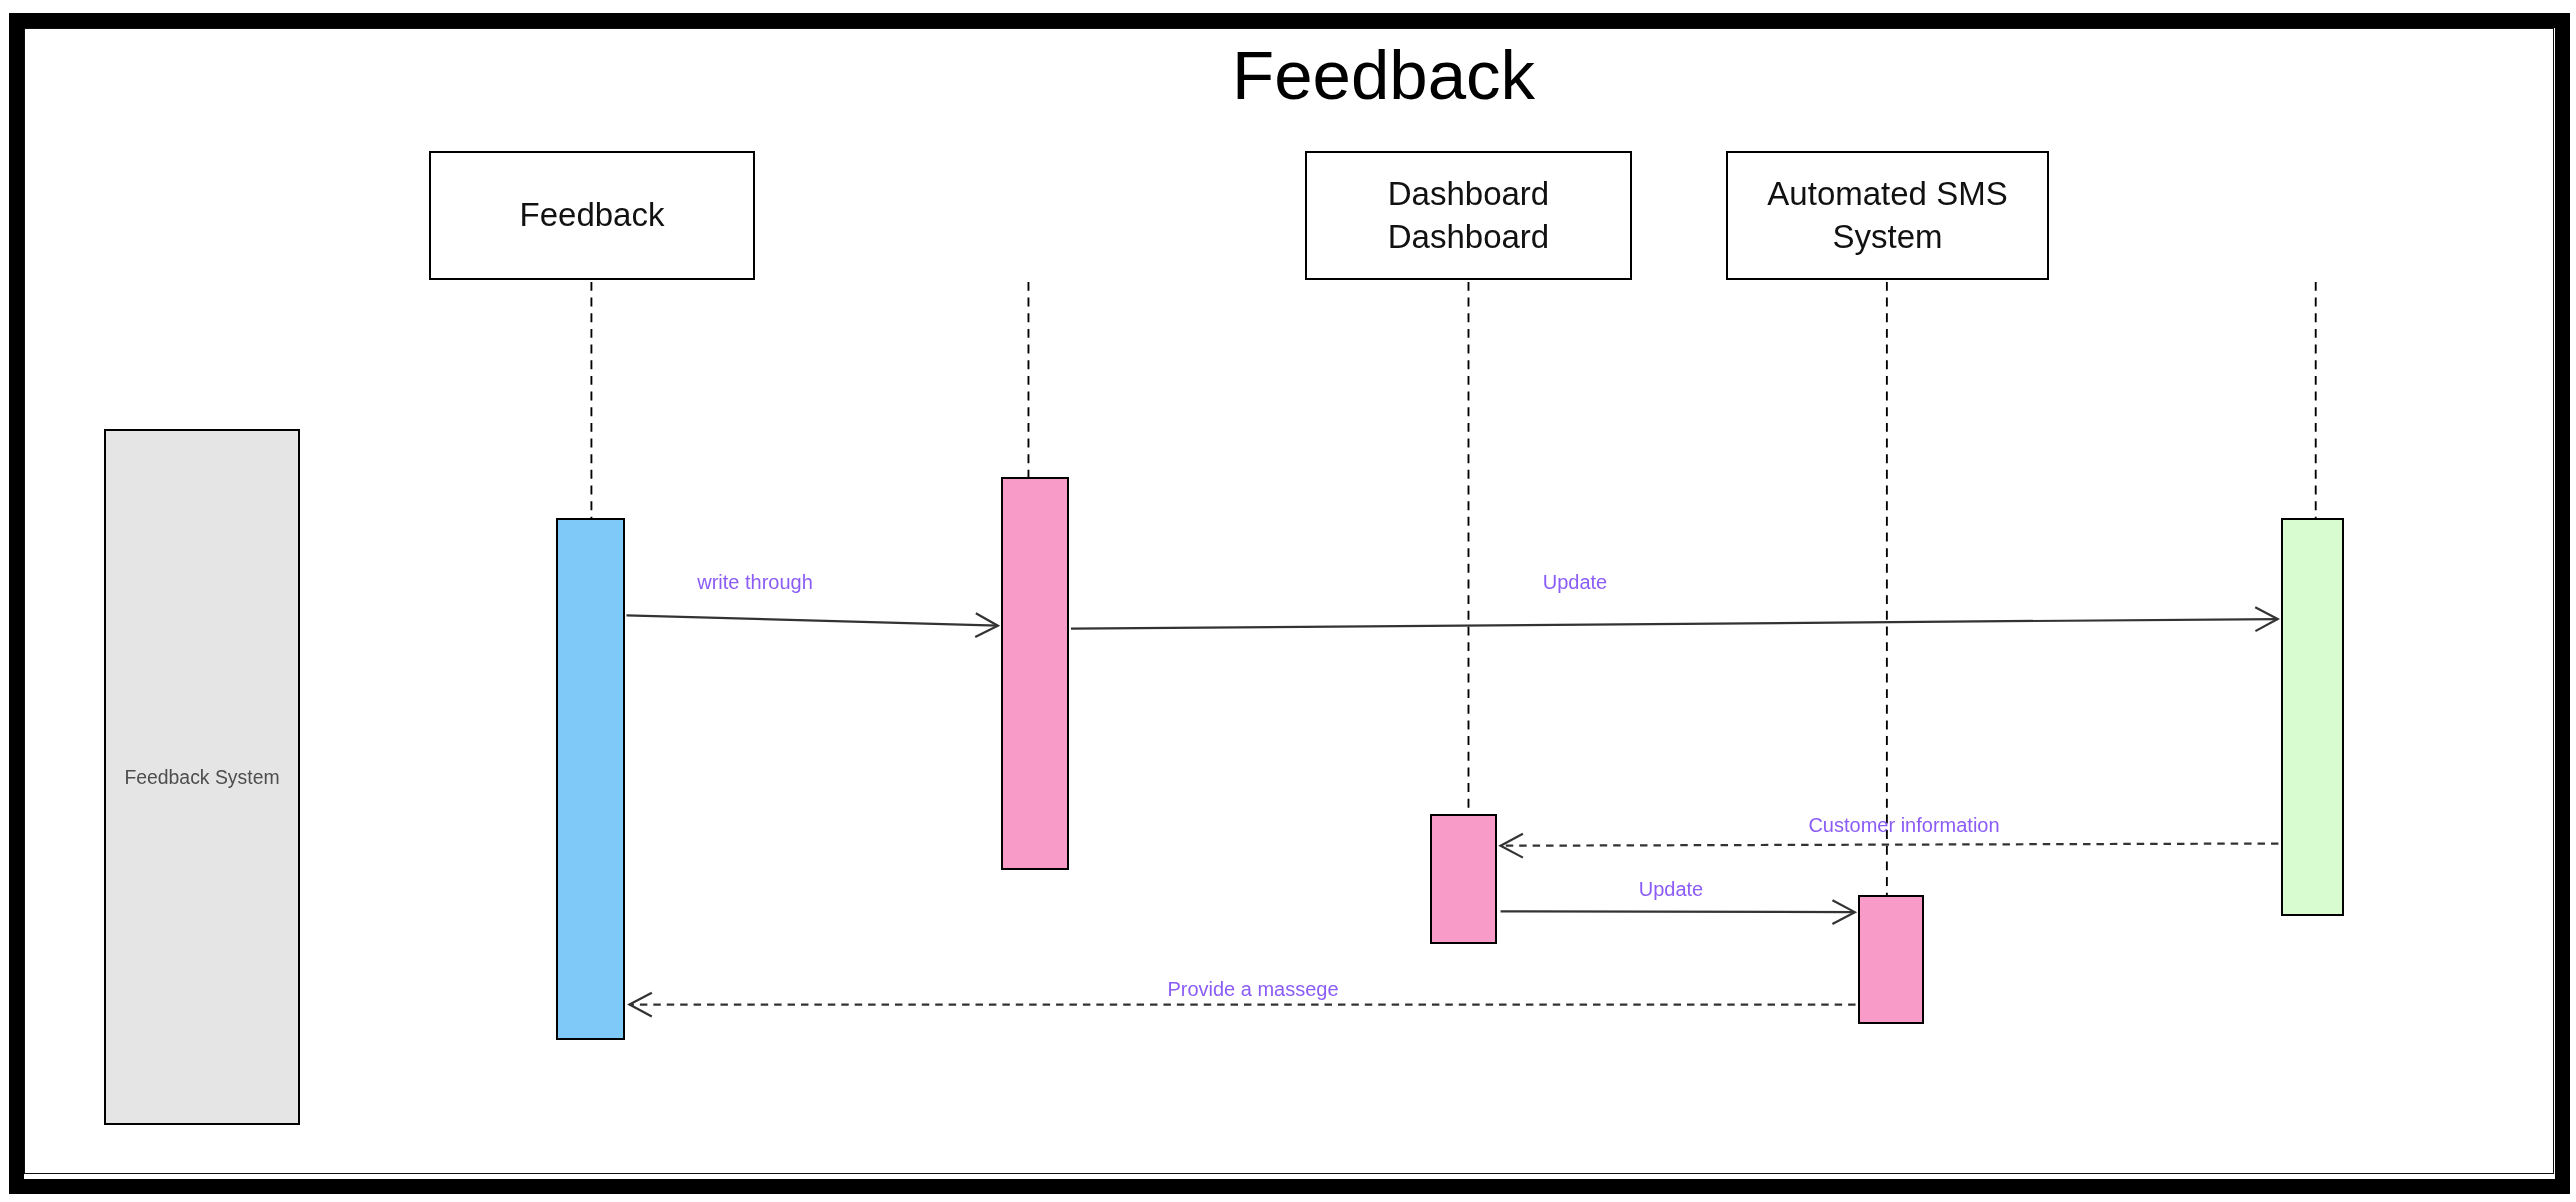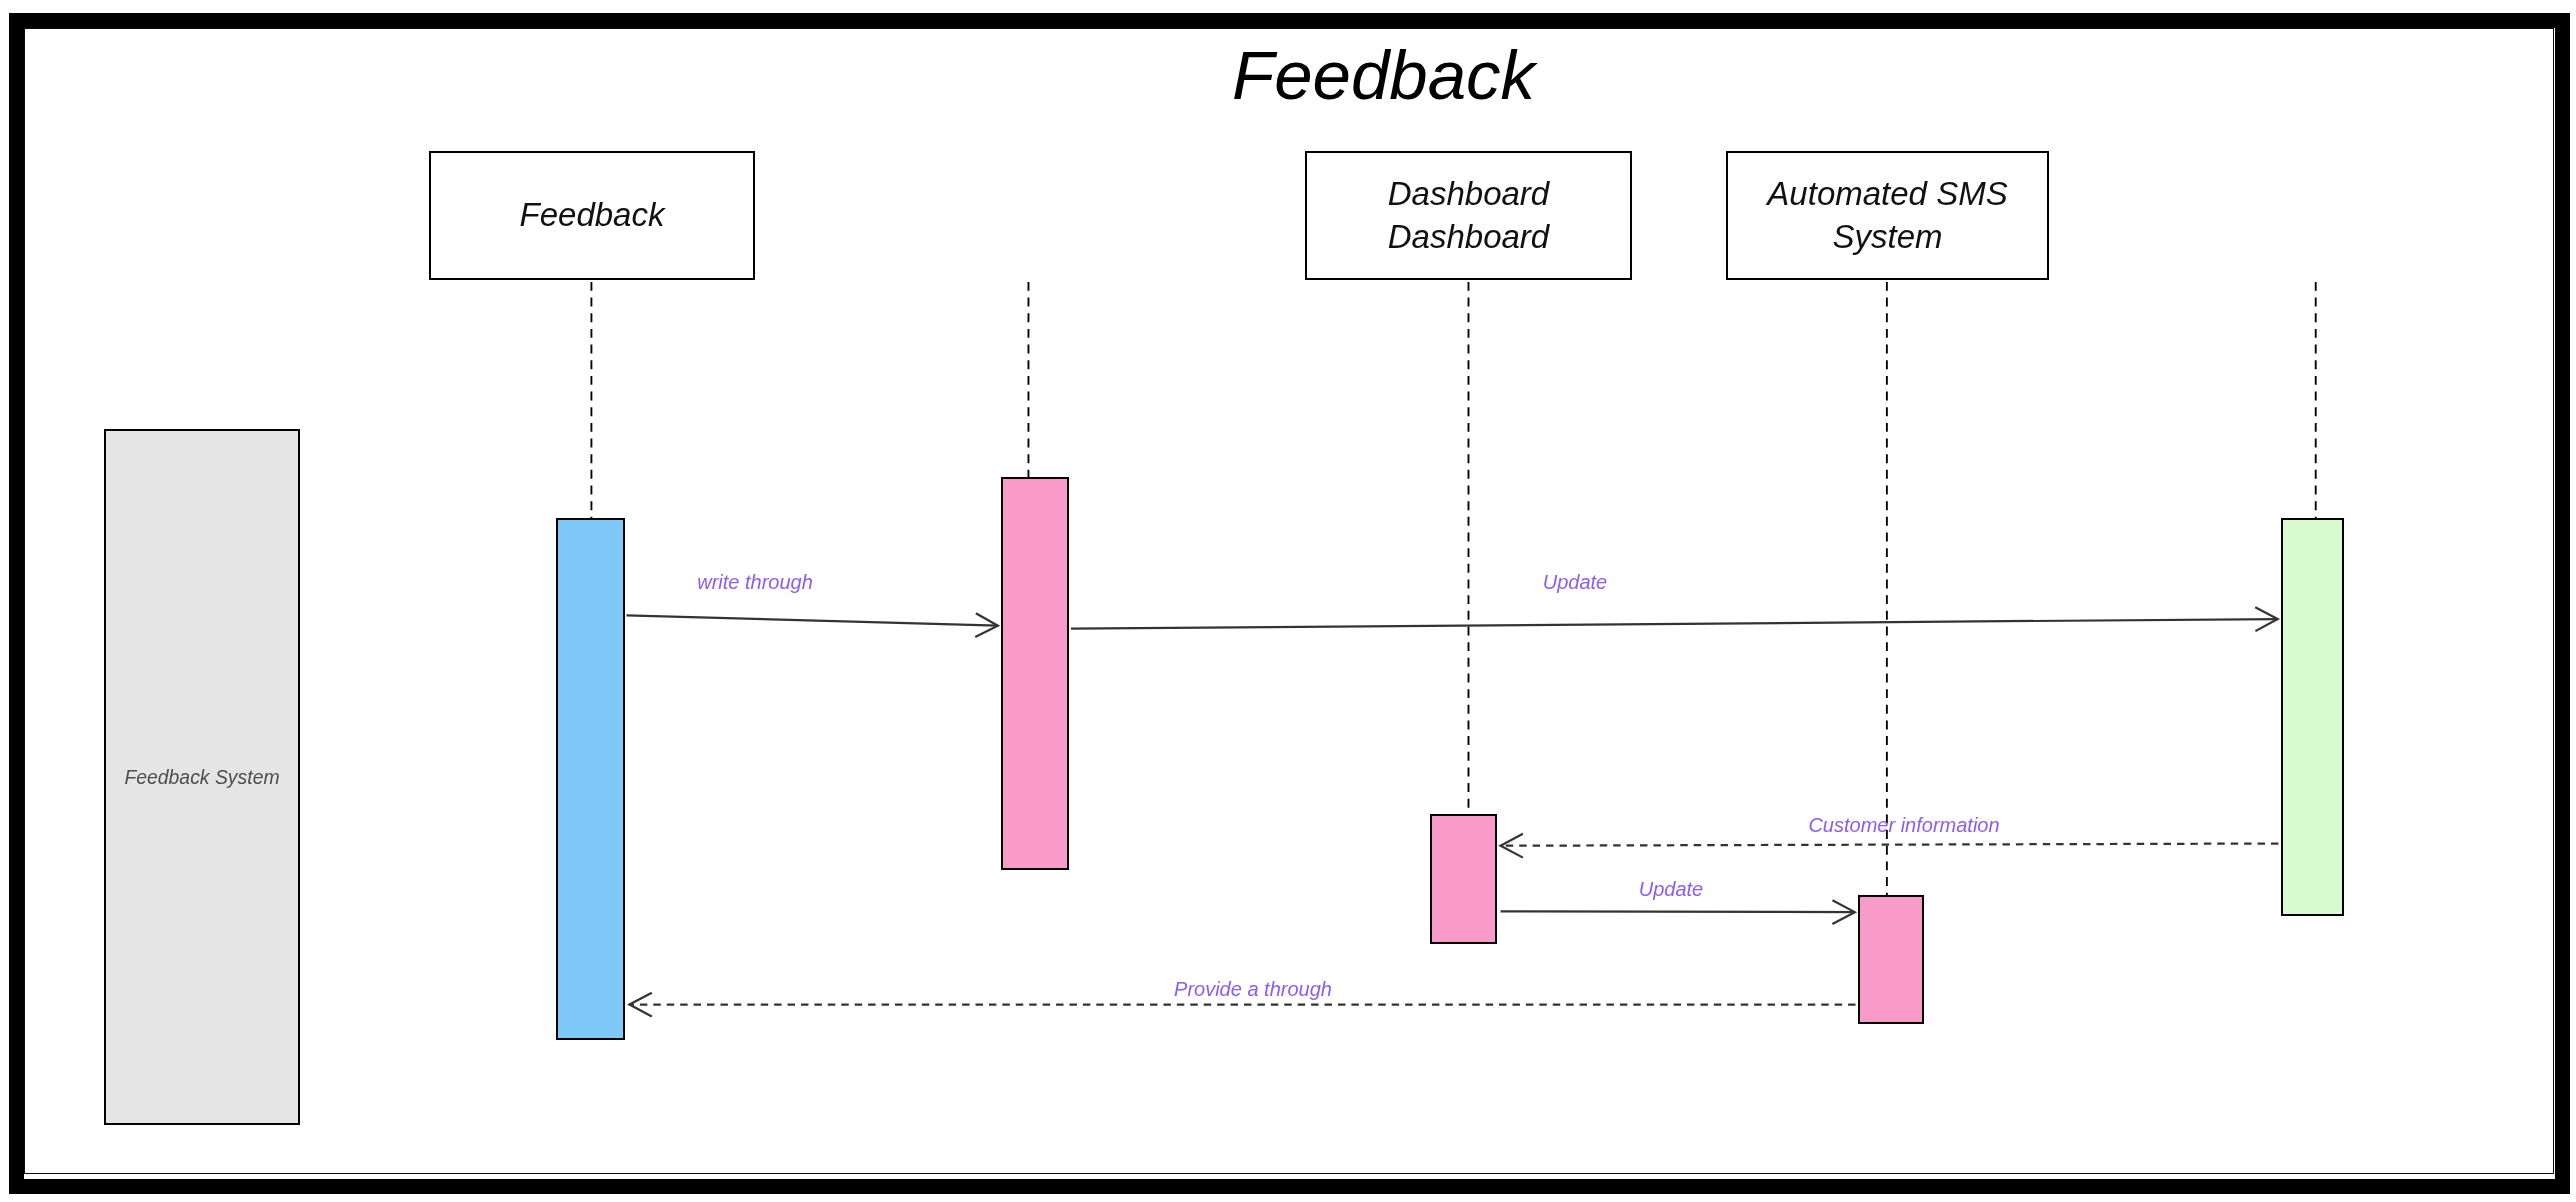--- a/index.html
+++ b/index.html
@@ -3,21 +3,21 @@
 <meta charset="utf-8">
 <style>
   * { box-sizing: border-box; margin: 0; padding: 0; }
   html, body {
     width: 2576px; height: 1203px;
     background: #ffffff;
     font-family: "Liberation Sans", sans-serif;
     overflow: hidden;
     position: relative;
   }
-  .stage { position: absolute; left: 0; top: 0; width: 2576px; height: 1203px; font-style: italic; }
+  .stage { position: absolute; left: 0; top: 0; width: 2576px; height: 1203px; }
 
   
   .frame-outer {
     position: absolute; left: 9px; top: 12.7px; width: 2561px; height: 1181px;
     border: 15px solid #000000; background: transparent;
   }
   .frame-inner {
     position: absolute; left: 24px; top: 28px; width: 2530px; height: 1146px;
     border: 1.5px solid #0d0d0d; background: transparent;
   }
@@ -123,16 +123,16 @@
     <line class="msg-line" x1="1436" y1="843" x2="3054" y2="830" marker-end="url(#arrow-open)"></line>
     <line class="msg-line dashed" x1="3055" y1="1131" x2="2012" y2="1134" marker-end="url(#arrow-open)"></line>
     <line class="msg-line" x1="2012" y1="1222" x2="2487" y2="1223" marker-end="url(#arrow-open)"></line>
     <line class="msg-line dashed" x1="2488" y1="1347" x2="844" y2="1347" marker-end="url(#arrow-open)"></line>
   </svg>
 
   <div class="msg-label lbl-write-through">write through</div>
   <div class="msg-label lbl-update-long">Update</div>
   <div class="msg-label lbl-provide-info">Customer information</div>
   <div class="msg-label lbl-update-short">Update</div>
-  <div class="msg-label lbl-provide-msg">Provide a through</div>
+  <div class="msg-label lbl-provide-msg">Provide a massege</div>
 
 </div>
 
 
 </body></html>

